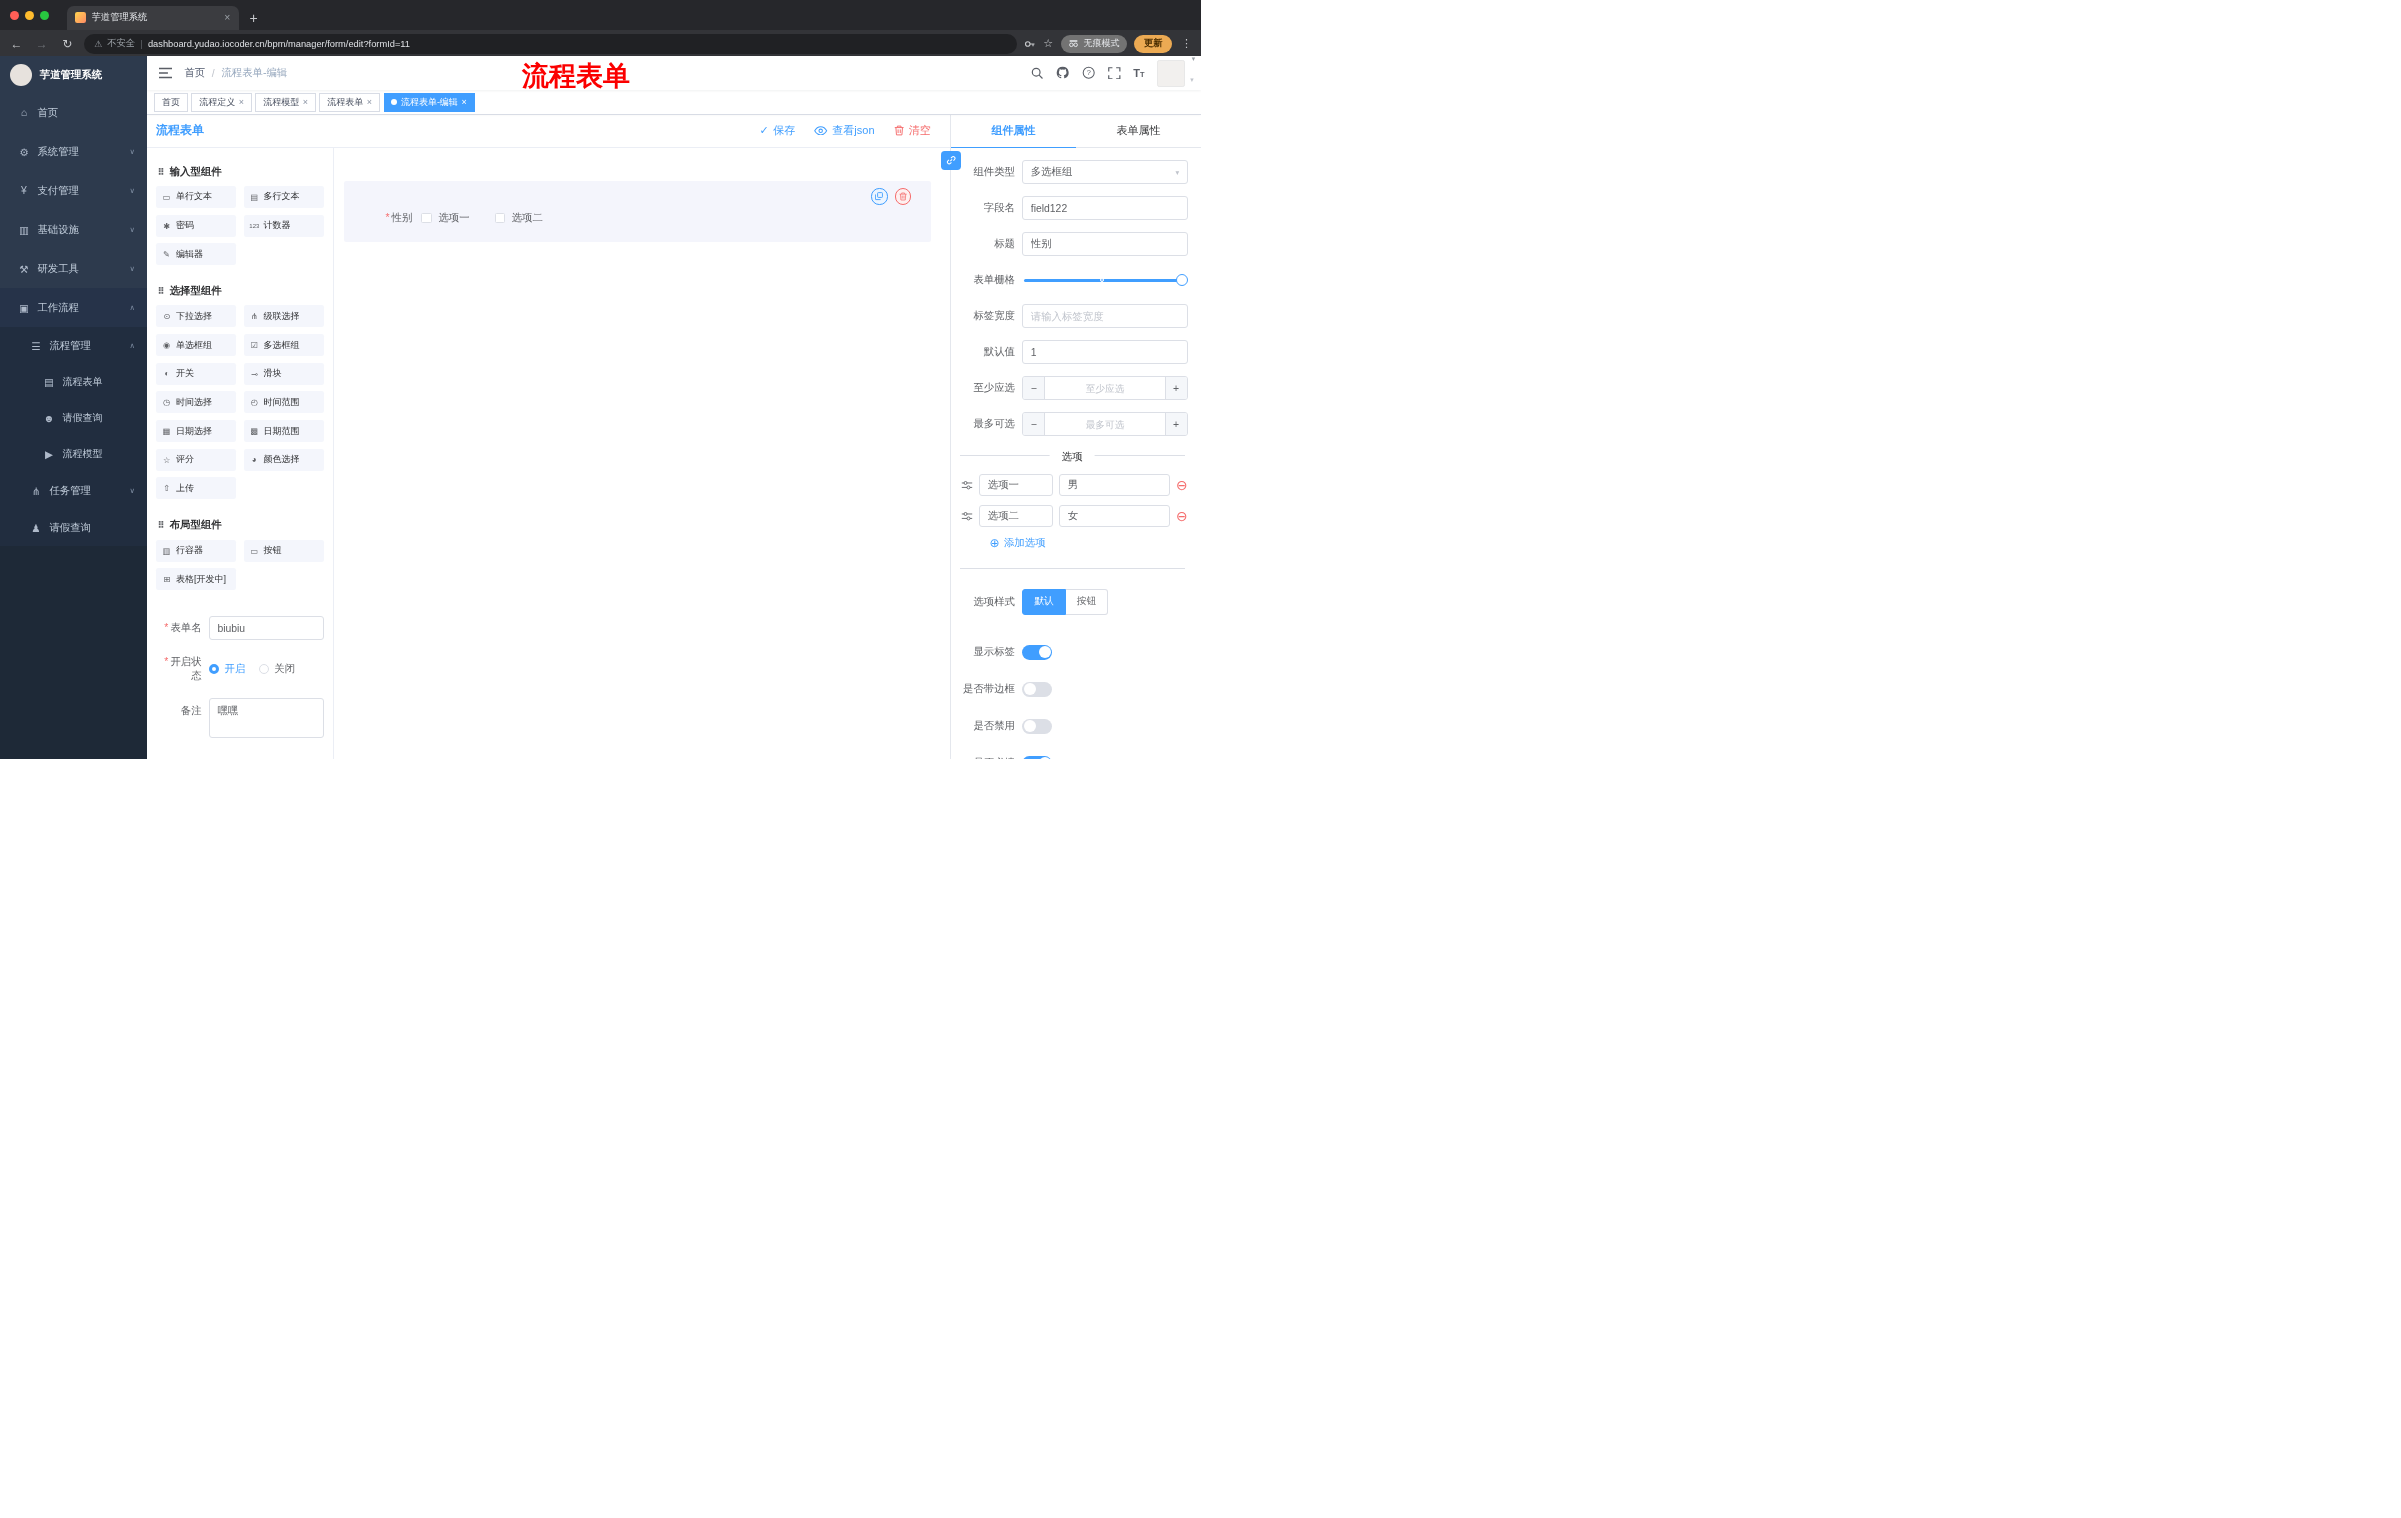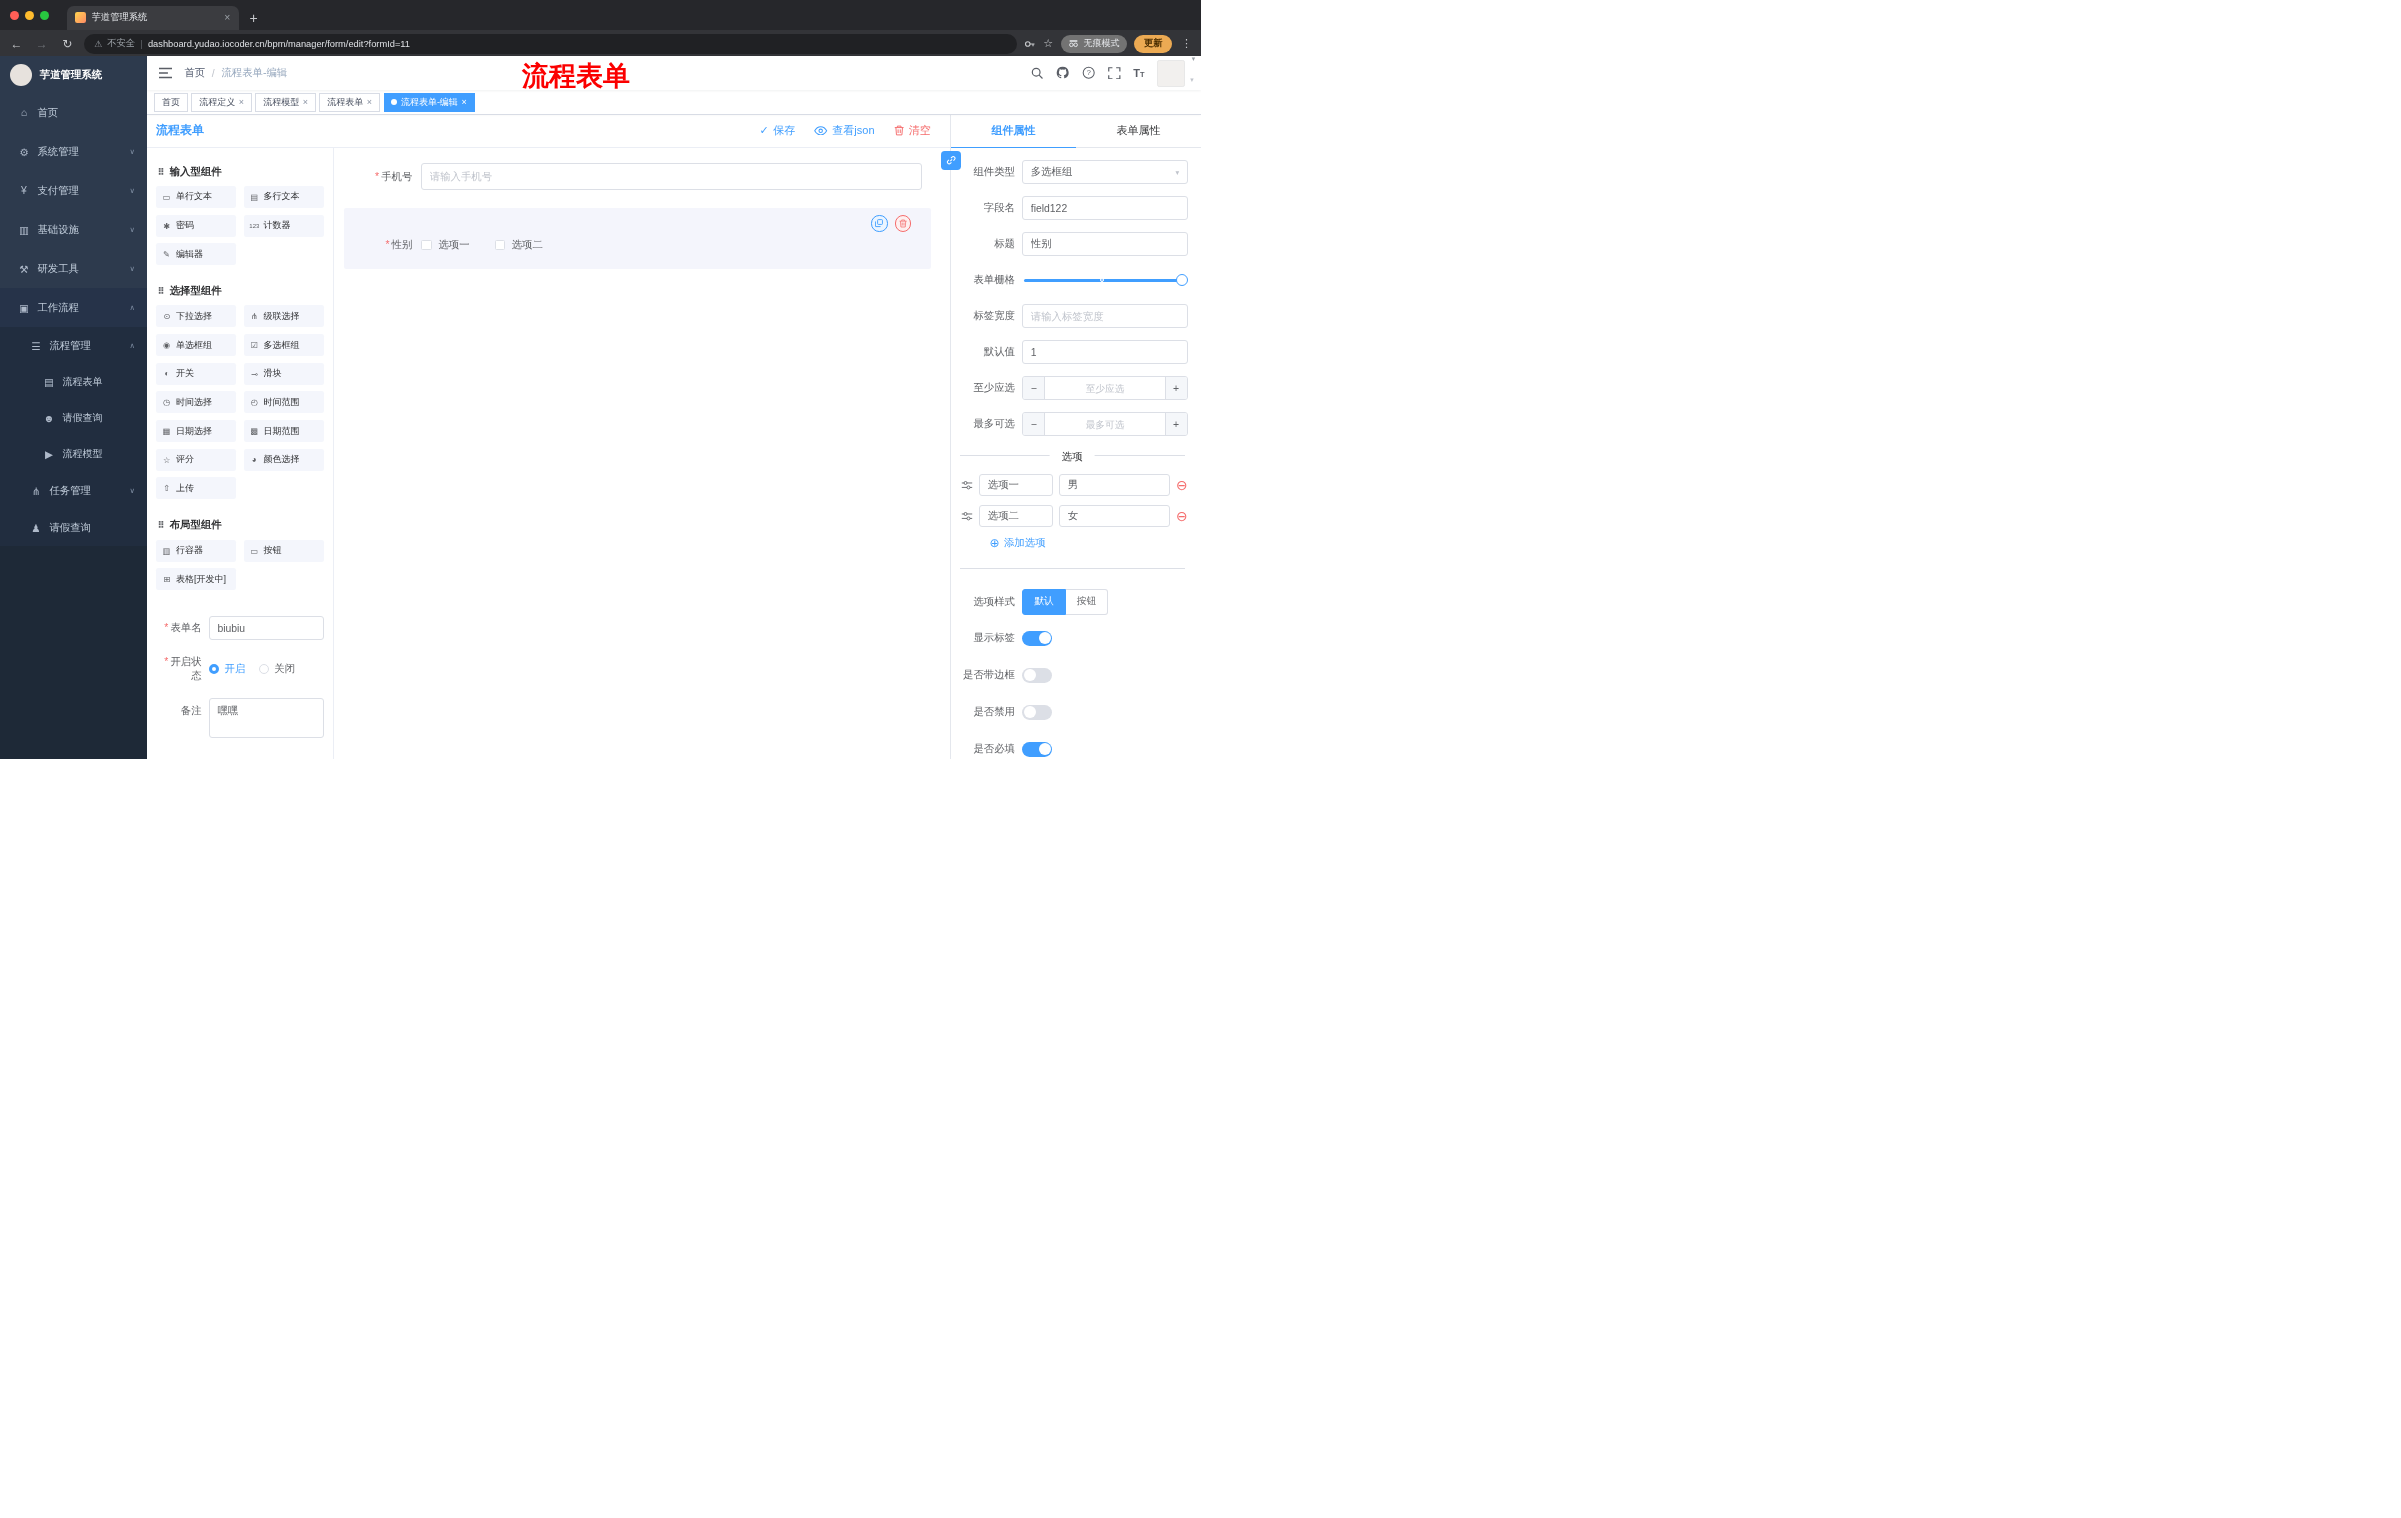--- a/index.html
+++ b/index.html
@@ -467,24 +467,20 @@
           </div>
         </div>
         <div class="pfrow" style="align-items:flex-start">
           <span class="pflabel" style="padding-top:6px">备注</span>
           <textarea style="">嘿嘿</textarea>
         </div>
       </div>
     </div>
 
     <div class="canvas">
-      <div class="frow">
-        <span class="flabel req">手机号</span>
-        <input class="inp" placeholder="请输入手机号" style="">
-      </div>
       <div class="sel-block">
         <div class="blk-actions">
           <span class="cbtn">
             <svg width="8.2" height="8.2" viewBox="0 0 11 11" fill="none" stroke="#409eff" stroke-width="1.2">
                 <rect x="3.5" y="0.8" width="6.5" height="6.5" rx="1"></rect>
                 <path d="M7.5 10.2H1.2a.6.6 0 0 1-.6-.6V3.3"></path>
               </svg>
           </span>
           <span class="cbtn del">
             <svg width="8.2" height="9" viewBox="0 0 14 15" fill="none" stroke="#f56c6c" stroke-width="1.3">
@@ -591,21 +587,21 @@
         <input class="inp oinp2" value="女" style="">
         <span class="rm">⊖</span>
       </div>
       <div class="addopt">
         <span class="plus">⊕</span>
         <span>添加选项</span>
       </div>
 
       <div class="divider2"></div>
 
-      <div class="prow" style="margin-bottom:16px">
+      <div class="prow" style="margin-bottom:30px">
         <span class="plabel">选项样式</span>
         <div class="seg">
           <span class="s on">默认</span>
           <span class="s off">按钮</span>
         </div>
       </div>
 
       <div class="trow">
         <span class="plabel">显示标签</span>
         <span class="tgl on"></span>

